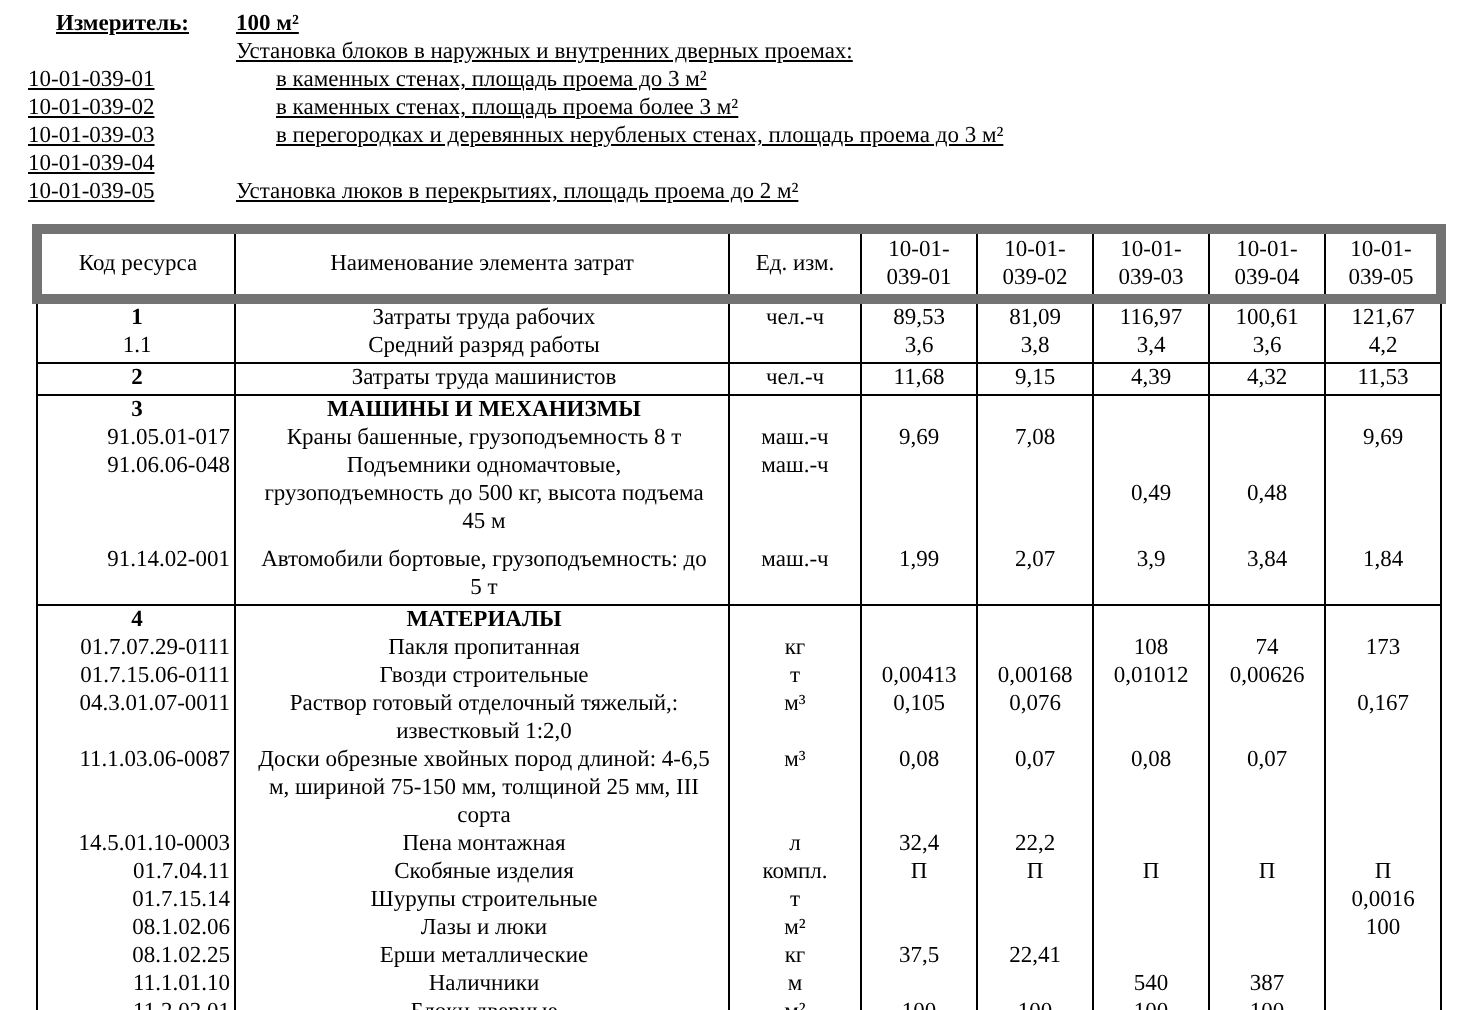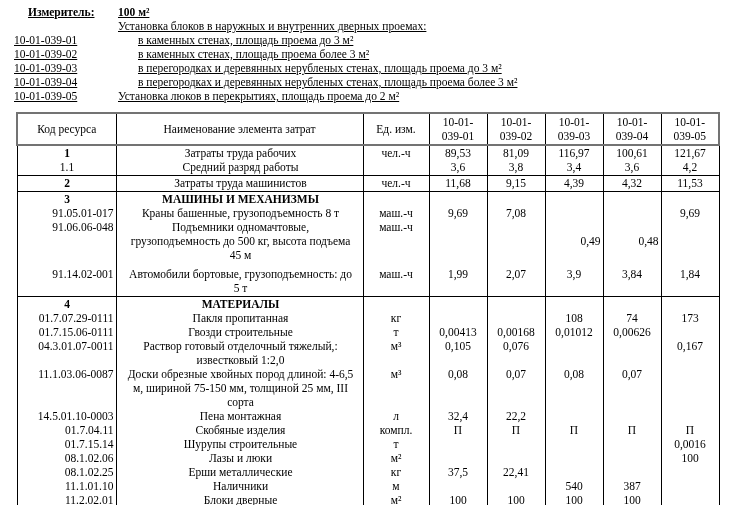--- a/index.html
+++ b/index.html
@@ -15,35 +15,35 @@
   .intro-row{display:flex;align-items:flex-start;text-decoration:underline;}
   .i-code{flex:0 0 104px;box-sizing:border-box;}
   .i-code.meas{padding-left:14px;}
   .i-text{flex:1 1 auto;}
   .i-text.ind{padding-left:20px;}
   
   table.cost{
     border-collapse:collapse;table-layout:fixed;
     width:702px;margin:9px 0 0 16px;border:1px solid #000;
   }
-  thead{border:2px solid #737373;}
+  thead{border:5px solid #737373;}
   th{
     border:1px solid #000;font-weight:normal;text-align:center;
     vertical-align:middle;padding:1px 2px;
   }
   tbody.grp{border:1px solid #000;}
   td{
     border-left:1px solid #000;border-right:1px solid #000;
     padding:0 2px;vertical-align:top;
   }
   td.code{text-align:right;padding-left:3px;}
   td.code.ctr{text-align:center;}
   td.name{text-align:center;padding-left:4px;white-space:pre-line;}
   td.unit,td.val{text-align:center;}
-  td.vmid{vertical-align:middle;text-align:right;}
+  td.vmid{vertical-align:middle;}
   tr.gap td{padding-top:5px;}
   tbody.grp tr:last-child td{padding-bottom:1px;margin-left:47px;}
 </style>
 </head>
 <body>
 
 <div class="page">
 
   <div class="intro">
     <div class="intro-row">
@@ -62,21 +62,20 @@
         <div class="intro-row">
           <span class="i-code">10-01-039-02</span>
           <span class="i-text ind">в каменных стенах, площадь проема более 3 м²</span>
         </div>
         <div class="intro-row">
           <span class="i-code">10-01-039-03</span>
           <span class="i-text ind">в перегородках и деревянных нерубленых стенах, площадь проема до 3 м²</span>
         </div>
         <div class="intro-row">
           <span class="i-code">10-01-039-04</span>
-          <span class="i-text ind">в перегородках и деревянных нерубленых стенах, площадь проема более 3 м²</span>
         </div>
         <div class="intro-row">
           <span class="i-code">10-01-039-05</span>
           <span class="i-text">Установка люков в перекрытиях, площадь проема до 2 м²</span>
         </div>
       </div>
   </div>
 
   <table class="cost" id="cost-table">
     <colgroup>

